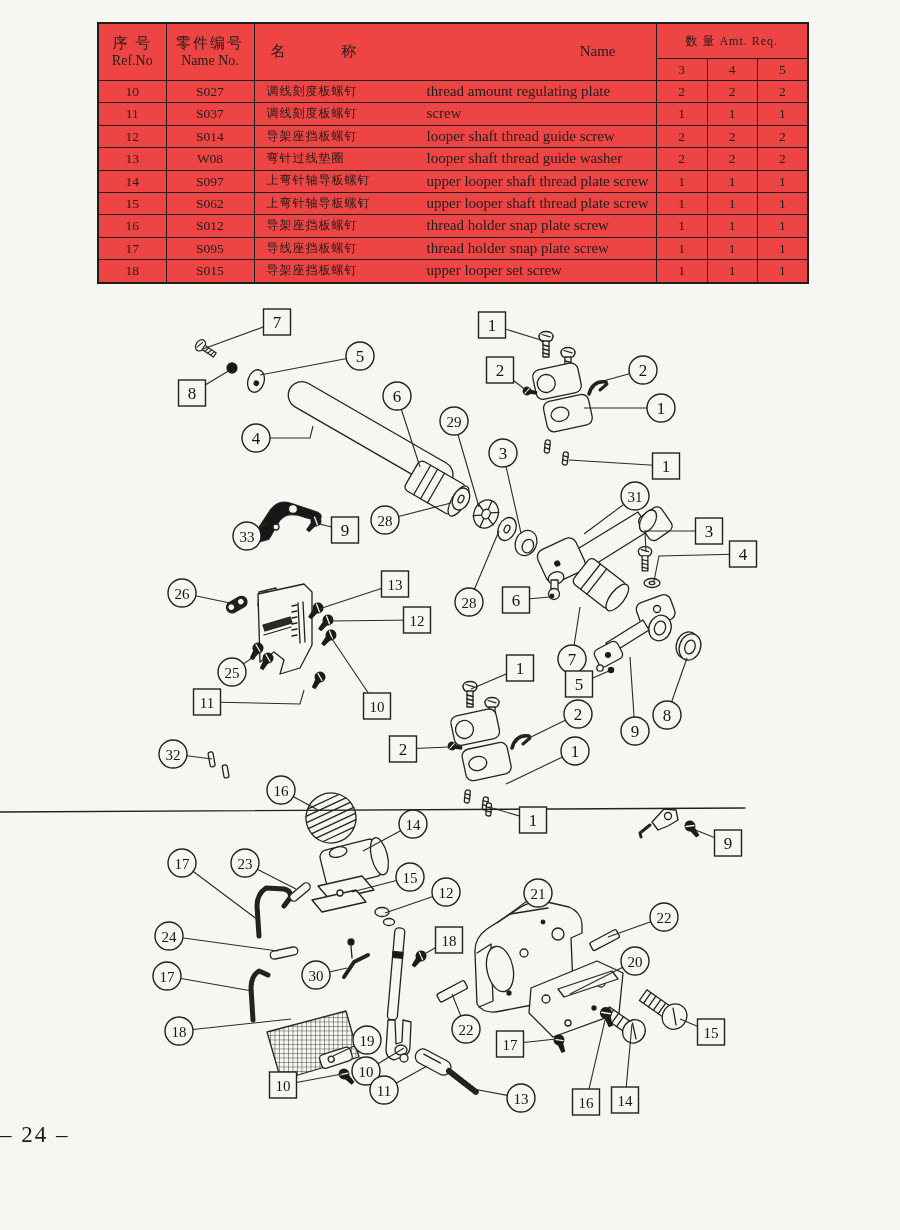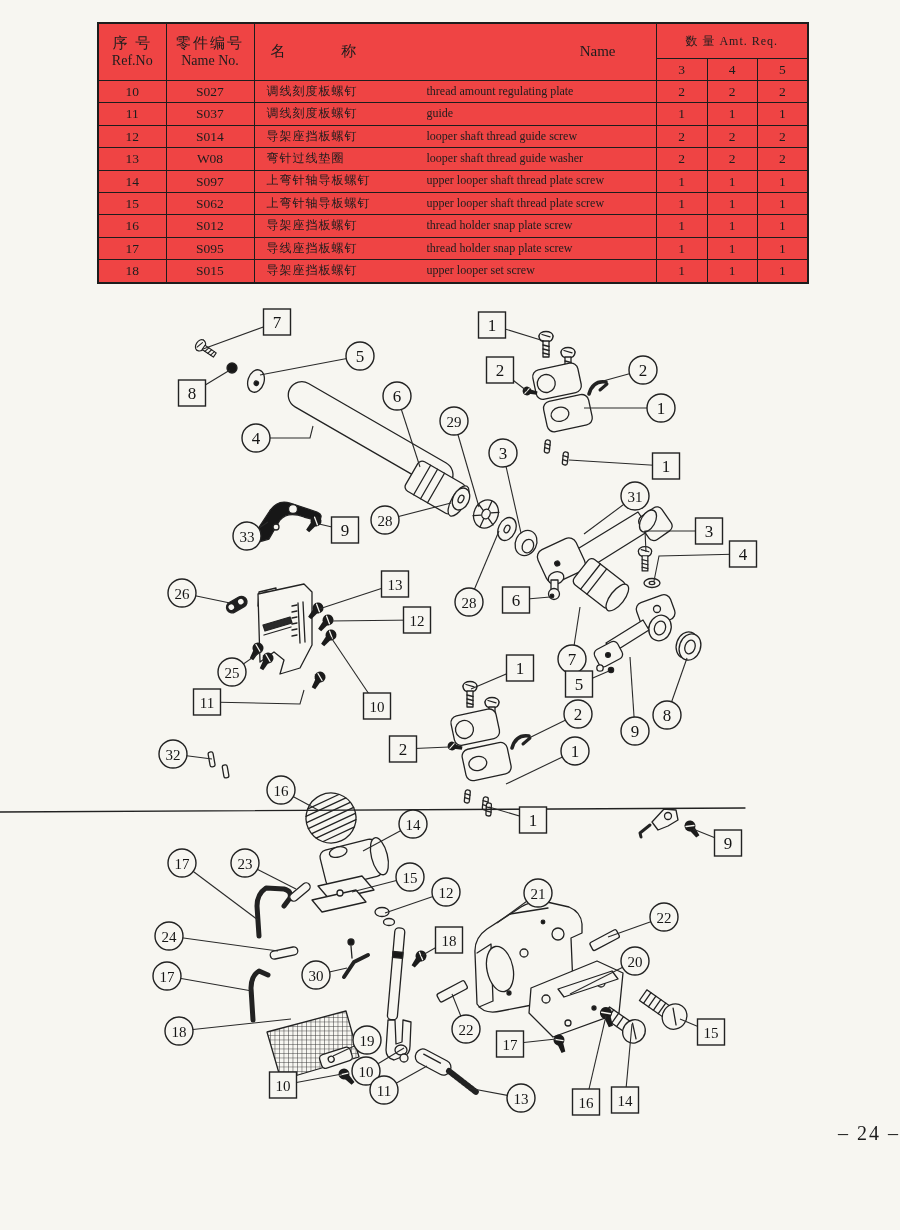--- a/index.html
+++ b/index.html
@@ -15,26 +15,26 @@
   .parts-table tbody td{height:21.4px;}
   .hstack{display:flex;flex-direction:column;justify-content:center;}
   .hstack .cjk{font-size:15px;letter-spacing:2px;}
   .hstack .en{font-size:14px;}
   .namehead{display:flex;align-items:center;}
   .nh-cjk{margin-left:16px;font-size:15px;letter-spacing:26px;white-space:nowrap;}
   .nh-en{flex:1;text-align:right;font-size:15px;margin-right:40px;}
   .qtyhead{font-size:12px;letter-spacing:1px;}
   .nwrap{display:flex;align-items:center;text-align:left;}
   .n-cjk{width:160px;padding-left:12px;font-size:12px;letter-spacing:1px;white-space:nowrap;overflow:hidden;}
-  .n-en{flex:1;font-size:12px;white-space:nowrap;overflow:hidden;}
+  .n-en{flex:1;font-size:15px;white-space:nowrap;overflow:hidden;}
   
   .diagram{position:absolute;left:0;top:0;width:900px;height:1230px;}
   .diagram text.co{font-family:"Liberation Serif","DejaVu Serif",serif;fill:#161616;}
   
-  .pageno{position:absolute;left:0;right:0;top:1122px;text-align:right;font-size:20px;
+  .pageno{position:absolute;left:0;right:0;top:1122px;text-align:left;font-size:23px;
           letter-spacing:2px;color:#1b1b1b;}
 </style>
 </head>
 <body>
 
 <div class="page">
 
   <svg id="diagram-svg" class="diagram" viewBox="0 0 900 1230" xmlns="http://www.w3.org/2000/svg">
     <defs>
       <g id="sym-screw">
@@ -728,21 +728,21 @@
           <td>2</td>
           <td>2</td>
           <td>2</td>
         </tr>
         <tr>
           <td>11</td>
           <td>S037</td>
           <td>
             <div class="nwrap">
               <span class="n-cjk">调线刻度板螺钉</span>
-              <span class="n-en">guide</span>
+              <span class="n-en">screw</span>
             </div>
           </td>
           <td>1</td>
           <td>1</td>
           <td>1</td>
         </tr>
         <tr>
           <td>12</td>
           <td>S014</td>
           <td>

